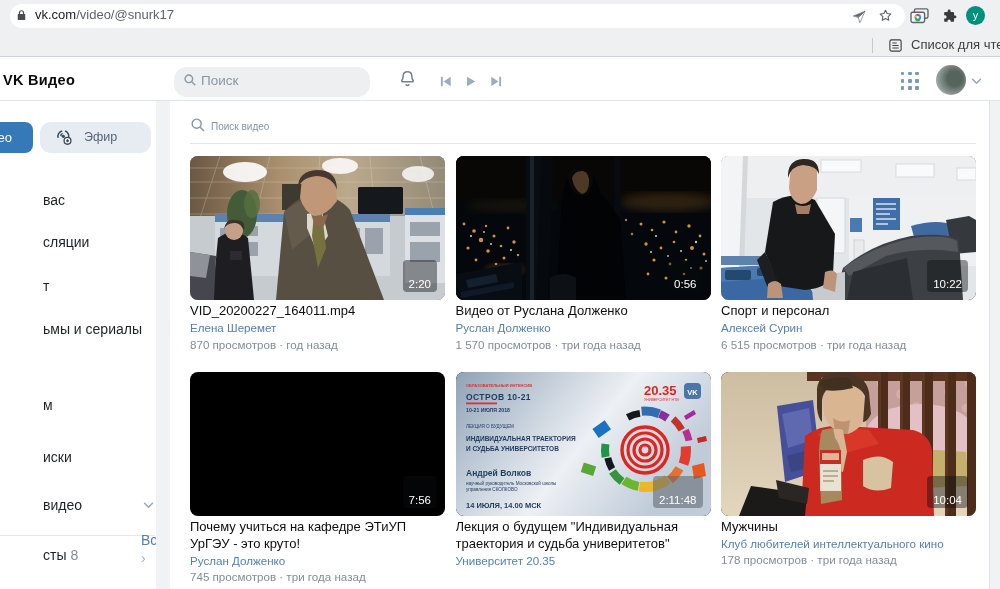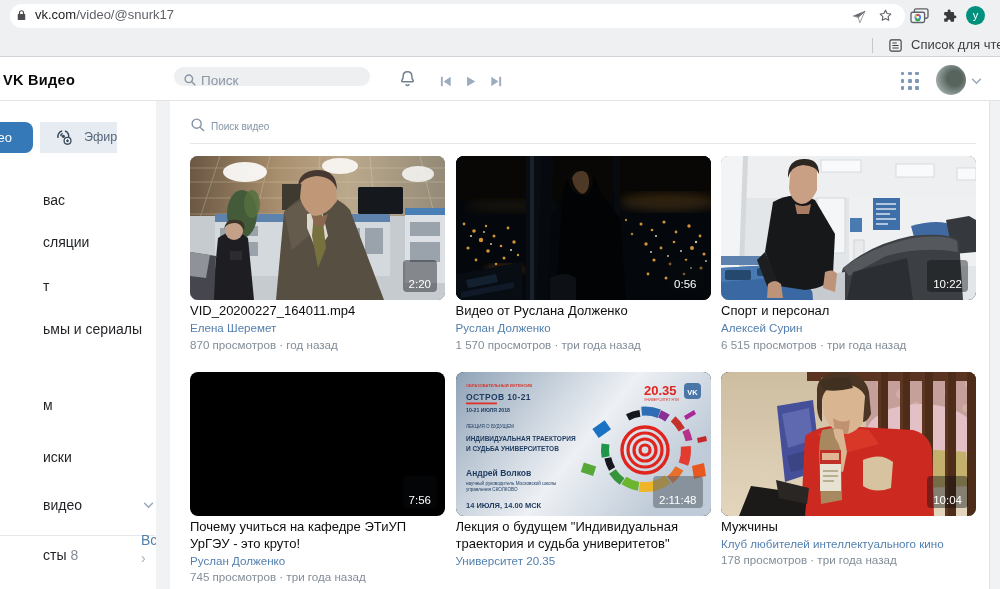--- a/index.html
+++ b/index.html
@@ -12,34 +12,34 @@
   #omnibox { position:absolute; left:10px; top:4px; width:895px; height:24px; background:#fff; border-radius:12px; }
   #urltext { position:absolute; left:35px; top:3px; height:24px; line-height:24px; font-size:13px; color:#202124; }
   #urltext .dim { color:#5f6368; }
   .chromeicon { position:absolute; color:#5f6368; }
   #bm-divider { position:absolute; left:872px; top:38px; width:1px; height:15px; background:#c6c9cc; }
   #bm-text { position:absolute; left:911px; top:37px; font-size:13px; color:#3c4043; white-space:nowrap; }
 
   
   #vkheader { position:absolute; left:0; top:57px; width:1000px; height:44px; background:#fff; border-bottom:1px solid #e2e5e8; }
   #vklogo { position:absolute; left:3px; top:15px; font-size:14.5px; font-weight:bold; color:#0a0a0a; letter-spacing:0.3px; }
-  #hsearch { position:absolute; left:174px; top:10px; width:196px; height:19px; background:#edeff1; border-radius:13px; }
+  #hsearch { position:absolute; left:174px; top:10px; width:196px; height:30px; background:#edeff1; border-radius:13px; }
   #hsearch .ph { position:absolute; left:27px; top:6px; font-size:13.5px; color:#8b97a5; }
   #appsgrid { position:absolute; left:901px; top:15px; width:18px; height:18px; }
   #appsgrid i { position:absolute; width:3.4px; height:3.4px; background:#7e99b8; border-radius:1px; }
   #havatar { position:absolute; left:936px; top:8px; width:30px; height:30px; border-radius:50%;
      background:radial-gradient(circle at 62% 45%, #57645e 0 30%, #7d8a85 55%, #a9b3ae 80%, #c6cdc9 100%); }
   #scrollbar { position:absolute; left:989px; top:101px; width:11px; height:488px; background:#f1f2f4; border-left:1px solid #e0e2e5; }
 
   
   #sidebar { position:absolute; left:0; top:101px; width:156px; height:488px; background:#fff; }
   #gapcol { position:absolute; left:156px; top:101px; width:14px; height:488px; background:#f0f2f4; }
   #btn-video { position:absolute; left:-30px; top:21px; width:63px; height:31px; background:#3579b8; border-radius:8px;
      color:#fff; font-size:13px; text-align:center; line-height:31px; padding-right:17px; }
-  #btn-efir { position:absolute; left:40px; top:21px; width:77px; height:31px; background:#e7ecf2; border-radius:0;text-decoration:underline; }
+  #btn-efir { position:absolute; left:40px; top:21px; width:111px; height:31px; background:#e7ecf2; border-radius:11px;text-decoration:underline; }
   #btn-efir span { position:absolute; left:44px; top:8px; font-size:12.5px; color:#556578; }
   .navitem { position:absolute; left:0; font-size:14px; line-height:18px; color:#1f2124;padding-left:43px; }
   #sb-divider { position:absolute; left:0px; top:434px; width:155px; height:1px; background:#e7e8ec; }
   .sb-blue { color:#527fae; }
   .sb-gray { color:#828a96; }
 
   
   #content { position:absolute; left:170px; top:101px; width:819px; height:488px; background:#fff; }
   #vsearch-ph { position:absolute; left:41px; top:18px; font-size:10px; line-height:16px; color:#8494a7; }
   #vsearch-line { position:absolute; left:20px; top:42px; width:786px; height:1px; background:#e4e7ea; }

